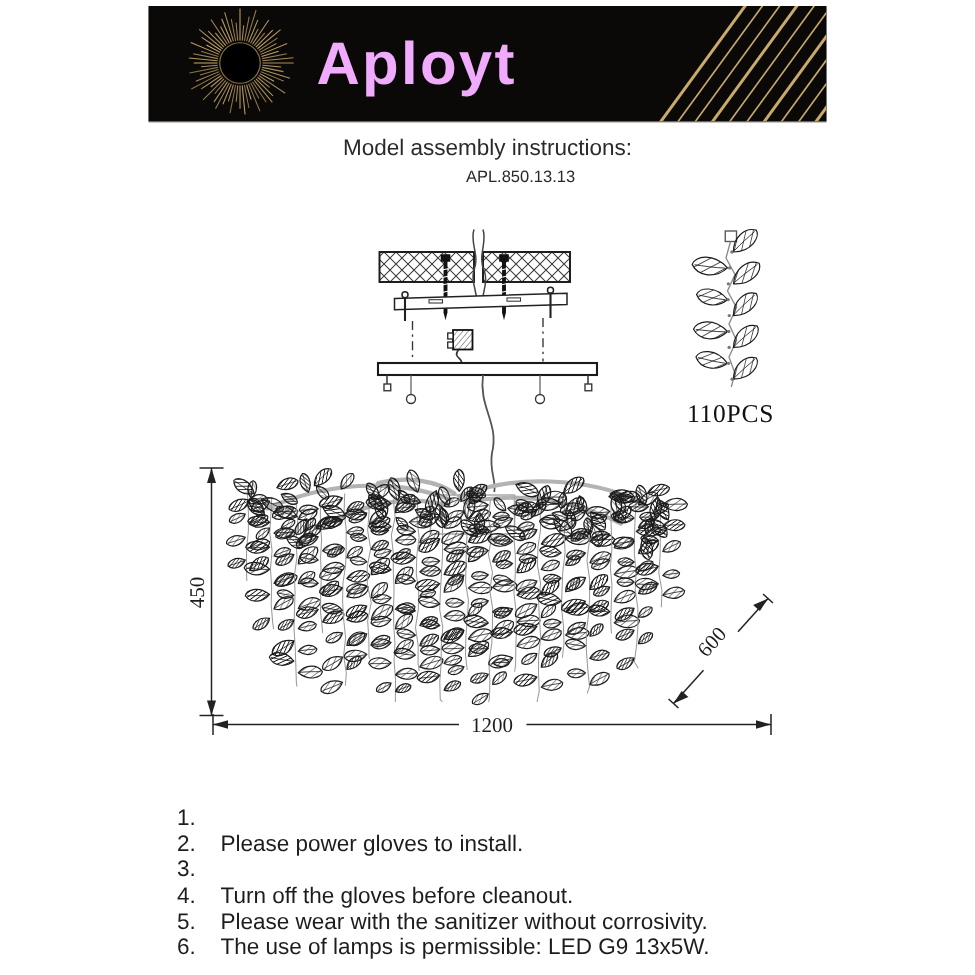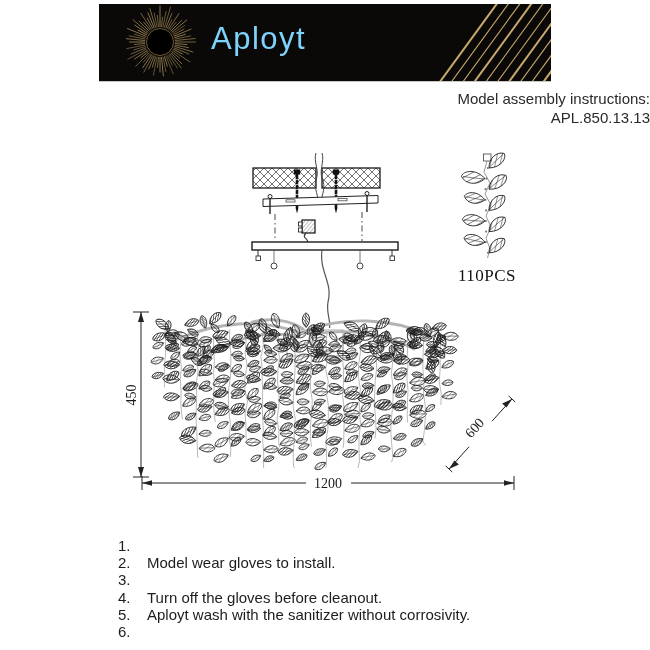--- a/index.html
+++ b/index.html
@@ -1,28 +1,28 @@
 <!DOCTYPE html>
 <html><head>
 <meta charset="utf-8">
 <style>
   html,body{margin:0;padding:0;background:#ffffff;}
   .page{position:relative;width:650px;height:650px;background:#fff;overflow:hidden;
         font-family:"Liberation Sans",sans-serif;}
   
   .banner{position:absolute;left:99px;top:4px;width:452px;height:77px;background:#0a0907;
           overflow:hidden;box-shadow:0 1px 0 #c6c6c6;}
-  .brand{position:absolute;left:112px;top:17px;font-size:31px;font-weight:400;
-         color:#7dd3fc;letter-spacing:1.5px;}
+  .brand{position:absolute;left:112px;top:17px;font-size:40px;font-weight:700;
+         color:#f0abfc;letter-spacing:1.5px;}
   .logo-svg{position:absolute;left:13px;top:0;}
   .rays-svg{position:absolute;right:0;top:0;}
   
-  .titles{position:absolute;left:0;top:90px;width:650px;text-align:right;color:#2a2a2a;}
+  .titles{position:absolute;left:0;top:90px;width:650px;text-align:center;color:#2a2a2a;}
   .titles .t1{font-size:15px;line-height:18px;}
-  .titles .t2{font-size:15px;line-height:18px;margin-top:1px;padding-left:44px;}
+  .titles .t2{font-size:11px;line-height:18px;margin-top:1px;padding-left:44px;}
   
   .drawing{position:absolute;left:0;top:140px;}
   .dim-label{font-family:"Liberation Serif",serif;font-size:14px;fill:#1c1c1c;}
   .pcs-label{font-family:"Liberation Serif",serif;font-size:17px;fill:#111;letter-spacing:0.5px;}
   
   .instructions{position:absolute;left:118px;top:537px;width:440px;color:#1d1d1d;}
   .instructions ol{list-style:none;margin:0;padding:0;}
   .instructions li{display:flex;font-size:15px;line-height:17.2px;}
   .instructions .num{width:29px;flex:none;}
 </style>
@@ -1666,31 +1666,32 @@
     </g>
   </svg>
 
   <div class="instructions">
     <ol>
       <li>
         <span class="num">1.</span>
         </li>
       <li>
         <span class="num">2.</span>
-        <span>Model wear gloves to install.</span>
+        <span>Please power gloves to install.</span>
         </li>
       <li>
         <span class="num">3.</span>
         </li>
       <li>
         <span class="num">4.</span>
         <span>Turn off the gloves before cleanout.</span>
         </li>
       <li>
         <span class="num">5.</span>
-        <span>Aployt wash with the sanitizer without corrosivity.</span>
+        <span>Please wear with the sanitizer without corrosivity.</span>
         </li>
       <li>
         <span class="num">6.</span>
+        <span>The use of lamps is permissible: LED G9 13x5W.</span>
         </li>
     </ol>
   </div>
 </div>
 
 </body></html>

